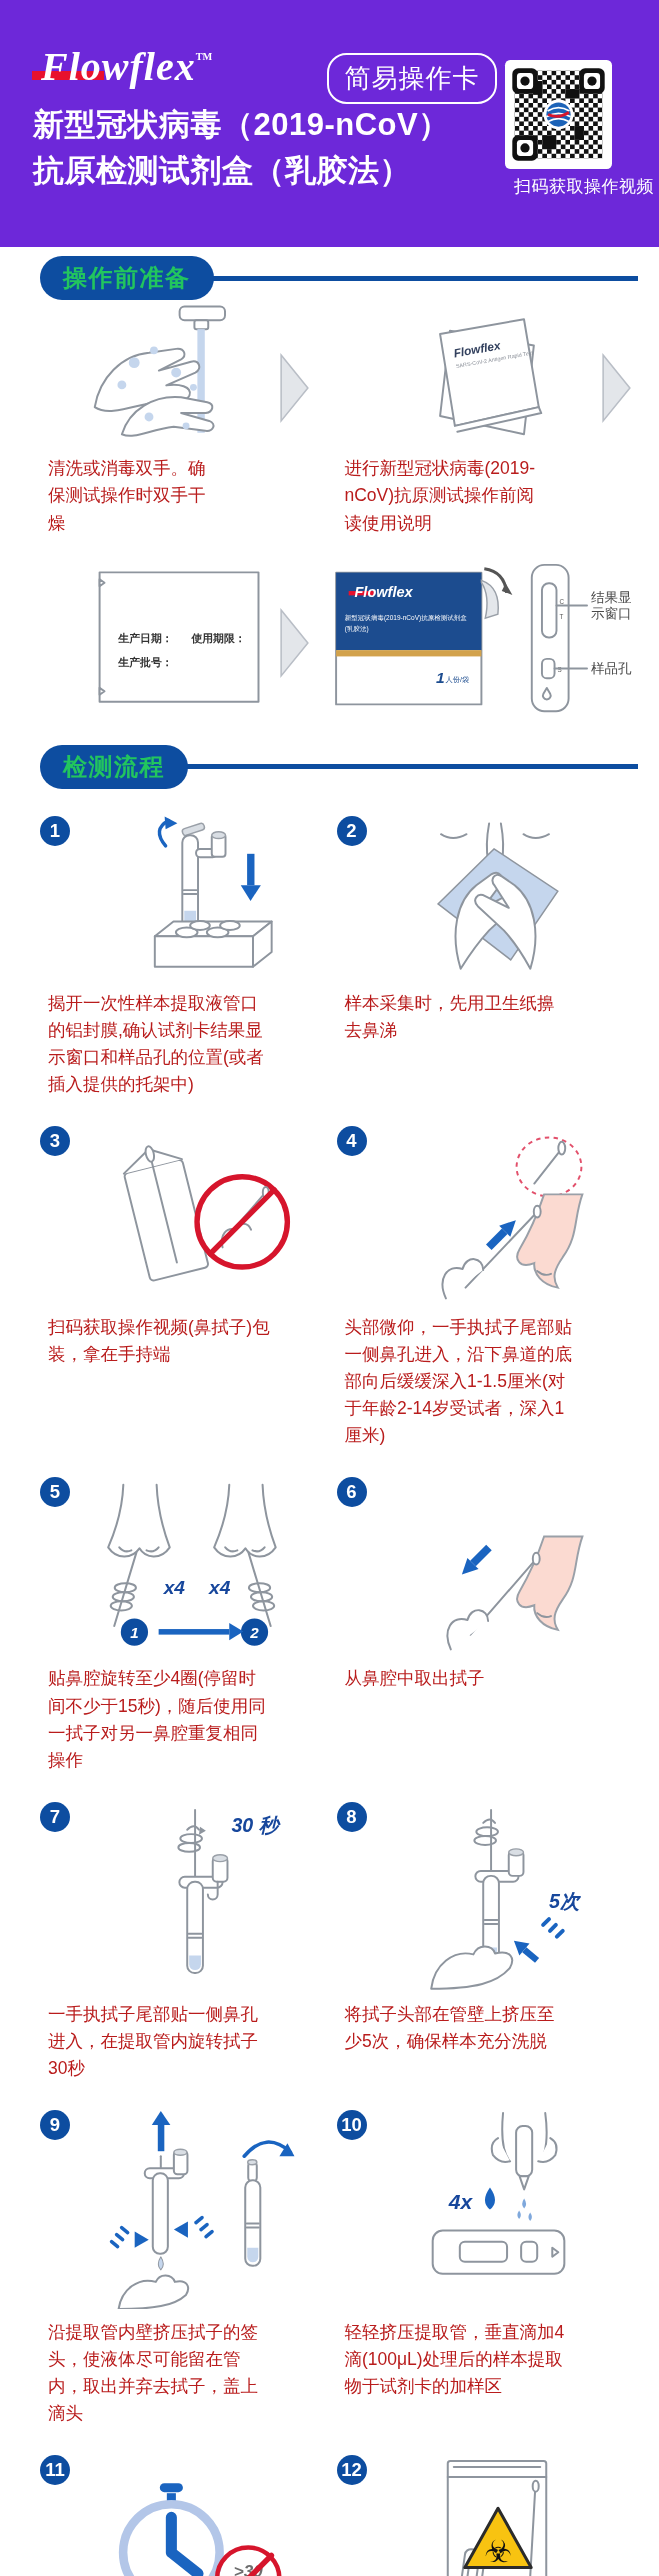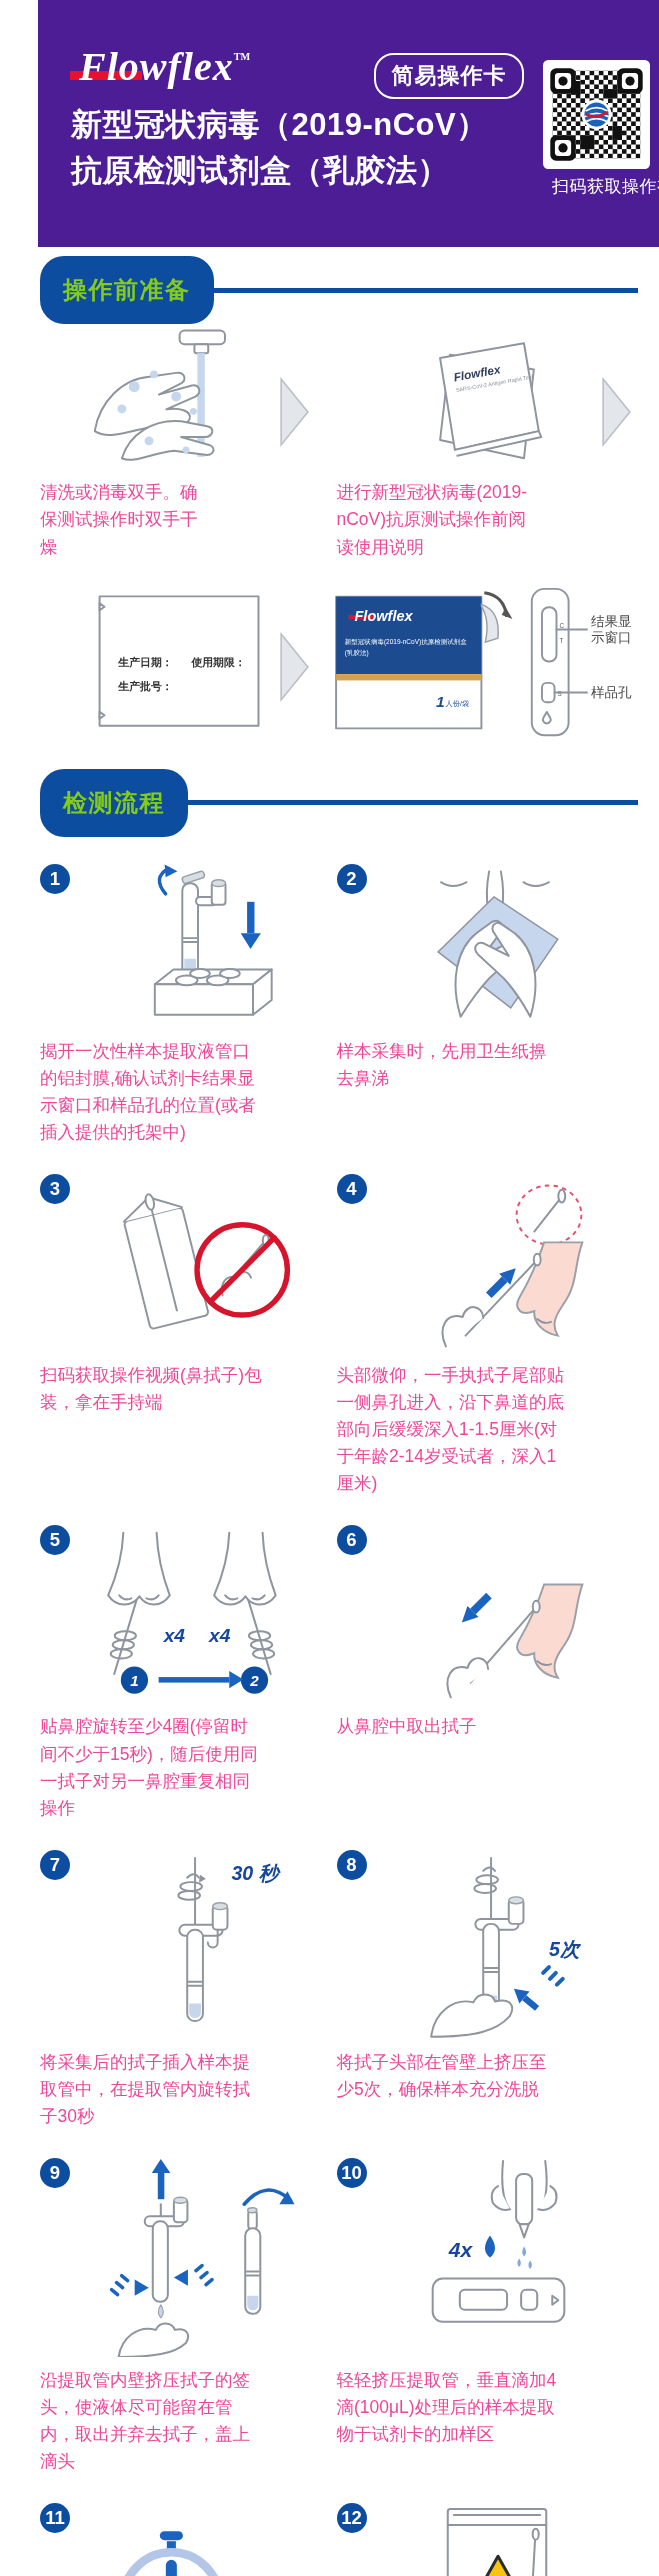--- a/index.html
+++ b/index.html
@@ -5,44 +5,44 @@
   * { box-sizing: border-box; margin: 0; padding: 0; }
   html,body { background:#ffffff; }
   body {
     width: 659px; min-height: 3082px; margin: 0 auto;
     font-family: "Liberation Sans", "DejaVu Sans", sans-serif;
     color:#2f2f2f; position: relative;
   }
   .page { width:659px; min-height:3082px; background:#fff; overflow:hidden; }
 
   
-  .header { position:relative; height:247px; background:#4c1d95; color:#fff;margin-left:38px; }
+  .header { position:relative; height:247px; background:#6d28d9; color:#fff; }
   .logo-wrap { position:absolute; left:41px; top:47px; }
   .logo-bar { position:absolute; left:-9.3px; top:24px; width:72px; height:8.8px; background:#E8112D; }
   .logo-text { position:relative; font-family:"Liberation Serif","DejaVu Serif",serif;
     font-style:italic; font-weight:bold; font-size:40px; letter-spacing:1px; line-height:1; }
   .logo-tm { font-size:10.3px; font-style:normal; vertical-align:19.6px; letter-spacing:0; }
-  .badge { position:absolute; left:336px; top:53px; border:2.1px solid #fff; border-radius:19.6px;
-    padding:6.2px 15.5px; font-size:22px; font-weight:bold; letter-spacing:1px; }
+  .badge { position:absolute; left:327px; top:53px; border:2.1px solid #fff; border-radius:19.6px;
+    padding:6.2px 15.5px; font-size:26px; font-weight:normal; letter-spacing:1px; }
   .titles { position:absolute; left:33px; top:102px; font-size:31px; font-weight:bold; line-height:1.48; letter-spacing:0.5px;}
   .qr-box { position:absolute; left:505px; top:60px; width:107px; height:109px; background:#fff;
     border-radius:5.2px; padding:5.2px; }
   .qr-caption { position:absolute; left:514px; top:175px; width:155px; font-size:17px; letter-spacing:0.5px; }
 
   
   .section-bar { display:flex; align-items:center; padding-left:40px; padding-right:20.6px; }
-  .section-pill { background:#0D4DA0; color:#84cc16; font-size:24px; font-weight:bold;
-    padding:18px 23px; border-radius:24px; letter-spacing:1.5px; white-space:nowrap; }
+  .section-pill { background:#0D4DA0; color:#22c55e; font-size:24px; font-weight:bold;
+    padding:6px 23px; border-radius:24px; letter-spacing:1.5px; white-space:nowrap; }
   .section-rule { flex:1; height:4.6px; background:#0D4DA0; margin-left:-3.1px; }
 
   
   .duo { display:grid; grid-template-columns:1fr 1fr; padding:0 26px 0 40px; position:relative; }
   .cell {}
   .illo { display:flex; align-items:center; justify-content:center; }
-  .cap { font-size:17.5px; color:#ec4899; line-height:1.55; padding-right:46px; }
+  .cap { font-size:17.5px; color:#b91c1c; line-height:1.55; padding-right:46px;margin-left:8px; }
   .chev { position:absolute; }
 
   
   .prep-row1 .illo { height:155px; }
   .prep-row1 .cap { min-height:67px; }
   .prep-row2 { margin-top:24px; }
   .prep-row2 .illo { height:155px; }
   .prep-row2 .cap { min-height:67px; }
 
   
@@ -385,21 +385,21 @@
           <rect x="180" y="152" width="88" height="22" rx="11" class="lnf"></rect>
           <rect x="248" y="112" width="30" height="50" rx="8" class="lnf"></rect>
           <ellipse cx="263" cy="114" rx="15" ry="7" fill="#D9DEE4" stroke="#9AA0A8" stroke-width="3"></ellipse>
           <path d="M258,162 v26 a10,10 0 0 1 -20,0" class="ln"></path>
           <rect x="196" y="162" width="32" height="186" rx="15" class="lnf"></rect>
           <line x1="199" y1="268" x2="225" y2="268" class="ln"></line>
           <line x1="199" y1="276" x2="225" y2="276" class="ln"></line>
           <path d="M200,312 h24 v18 a12,12 0 0 1 -24,0 z" class="lb"></path>
         </svg>
       </div>
-      <div class="cap" style="max-width:268px; min-height:67px">将采集后的拭子插入样本提取管中，在提取管内旋转拭子30秒</div>
+      <div class="cap" style="max-width:268px; min-height:67px">一手执拭子尾部贴一侧鼻孔进入，在提取管内旋转拭子30秒</div>
     </div>
 
     <div class="cell step">
       <div class="num">8</div>
       <div class="illo h380">
         <svg width="216" height="191" viewBox="0 0 440 380">
           <line x1="212" y1="16" x2="212" y2="190" class="ln" stroke-width="3.5"></line>
           <ellipse cx="204" cy="60" rx="22" ry="9" class="ln"></ellipse>
           <ellipse cx="200" cy="78" rx="22" ry="9" class="ln"></ellipse>
           <path d="M196,42 q14,-14 24,0" class="ln"></path>

